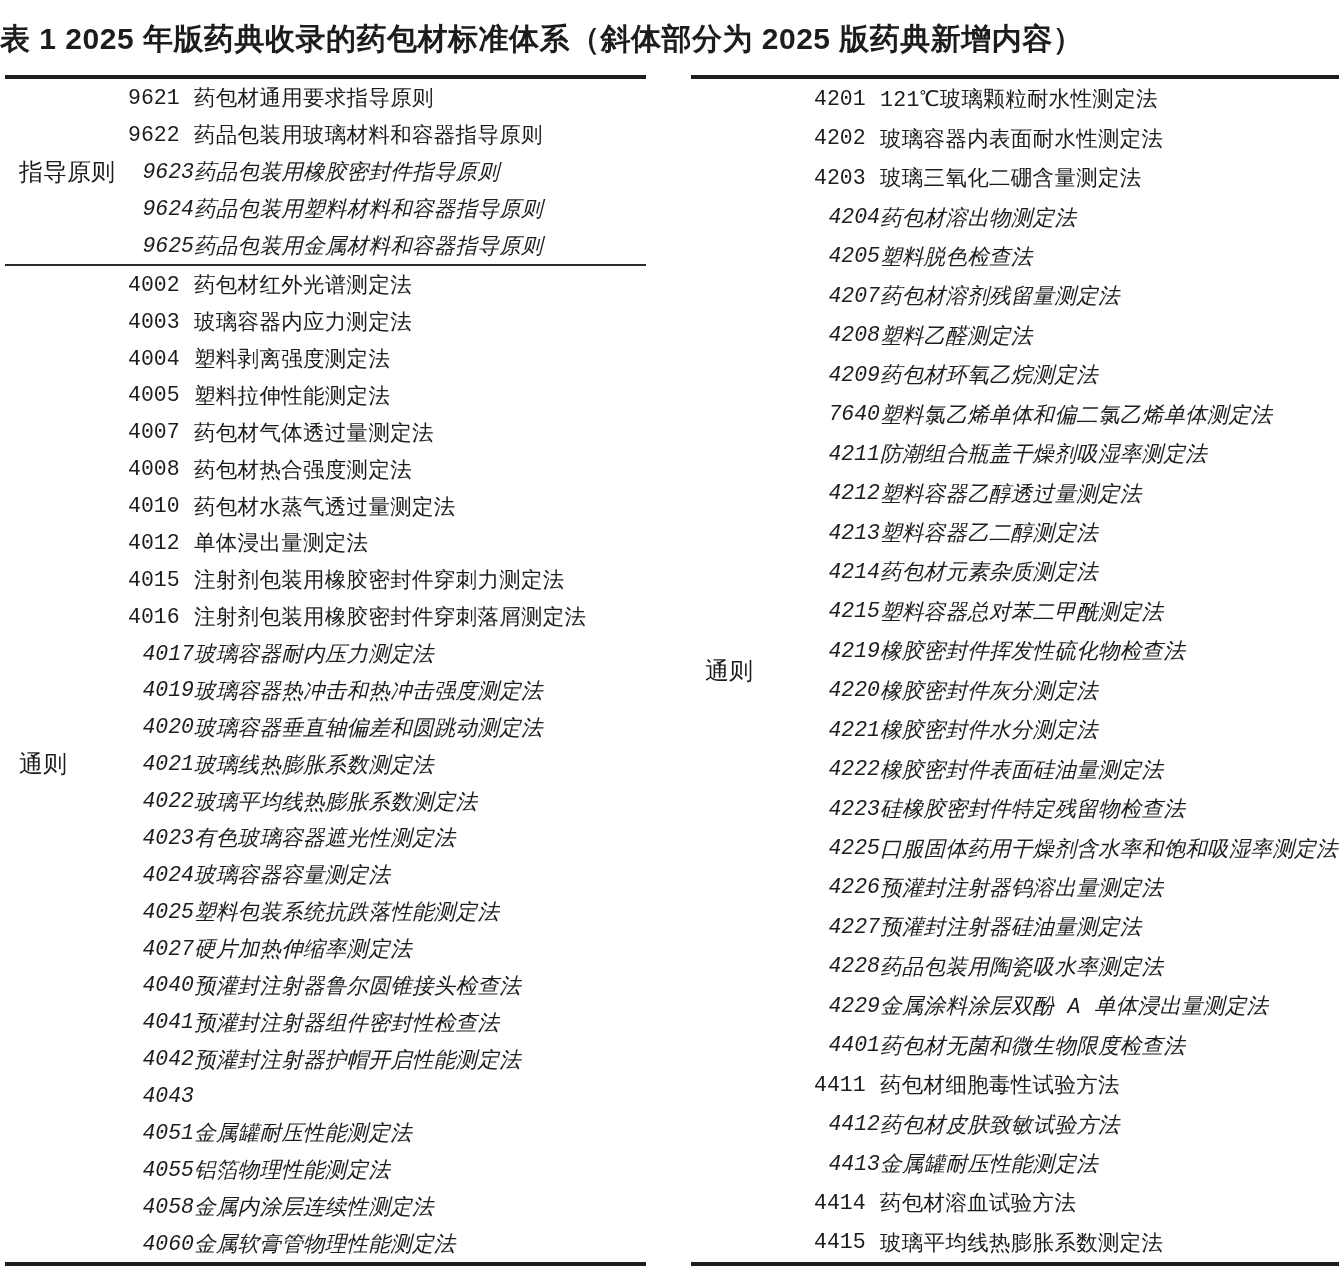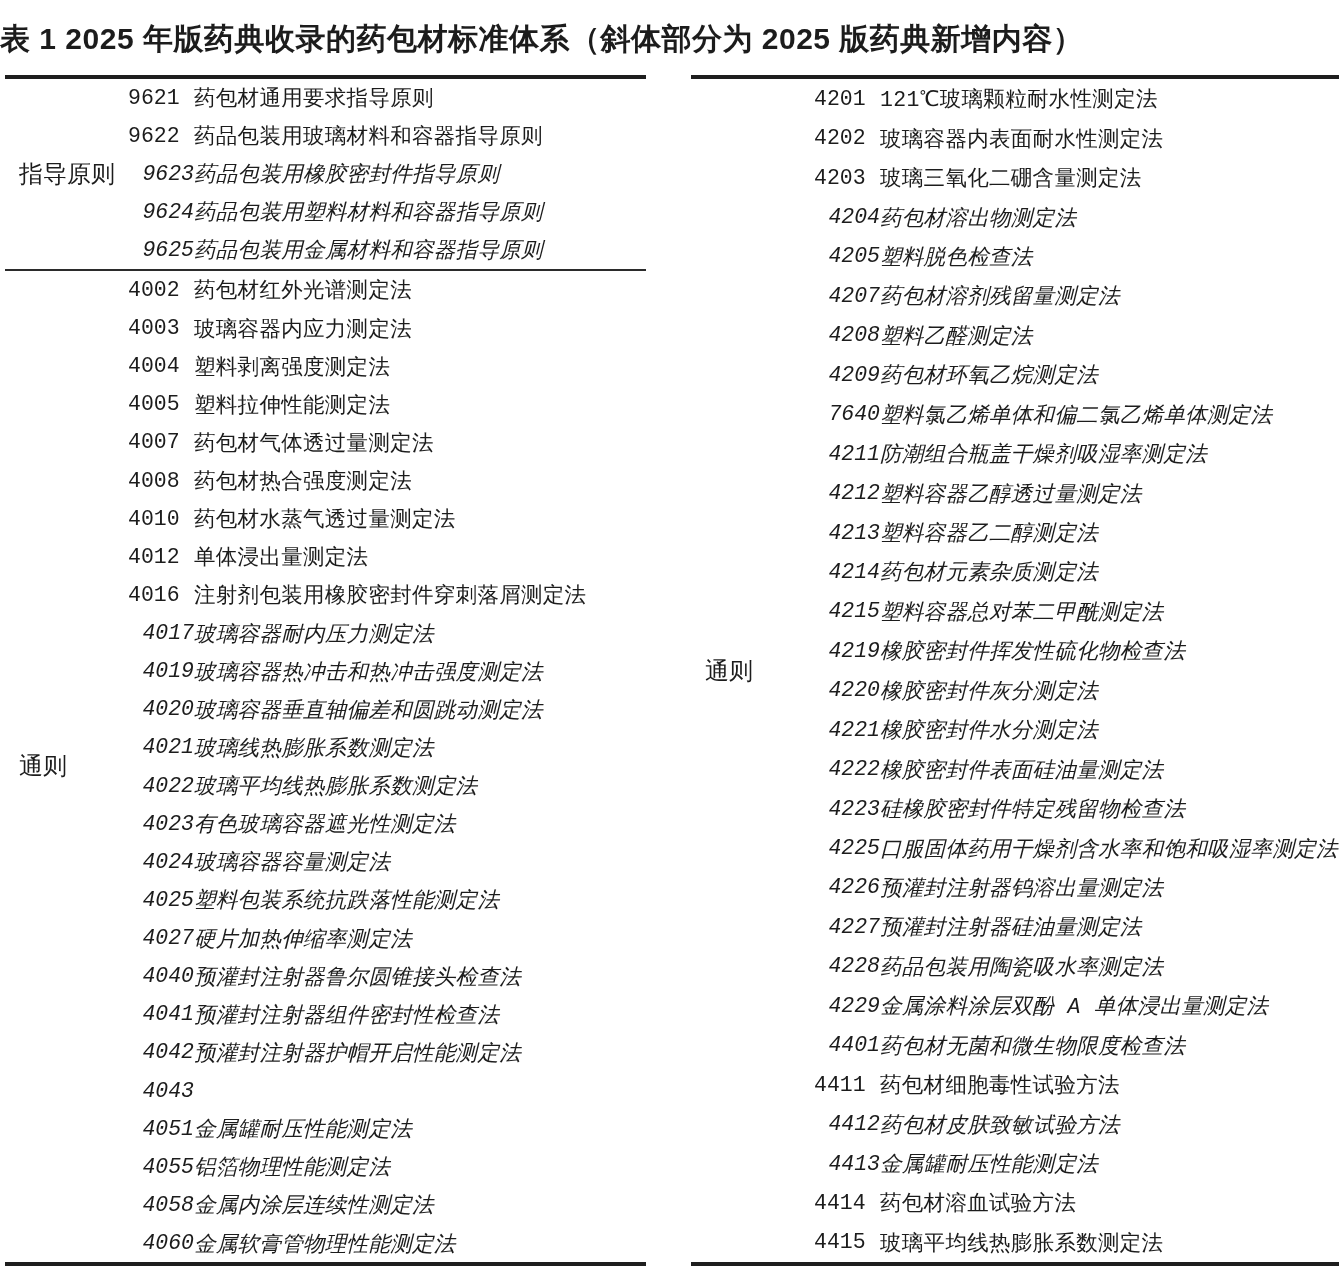--- a/index.html
+++ b/index.html
@@ -124,20 +124,24 @@
             </div>
             <div class="row">
               <span class="code">4010</span>
               <span class="name">药包材水蒸气透过量测定法</span>
             </div>
             <div class="row">
               <span class="code">4012</span>
               <span class="name">单体浸出量测定法</span>
             </div>
             <div class="row">
+              <span class="code">4015</span>
+              <span class="name">注射剂包装用橡胶密封件穿刺力测定法</span>
+            </div>
+            <div class="row">
               <span class="code">4016</span>
               <span class="name">注射剂包装用橡胶密封件穿刺落屑测定法</span>
             </div>
             <div class="row italic">
               <span class="code">4017</span>
               <span class="name">玻璃容器耐内压力测定法</span>
             </div>
             <div class="row italic">
               <span class="code">4019</span>
               <span class="name">玻璃容器热冲击和热冲击强度测定法</span>

